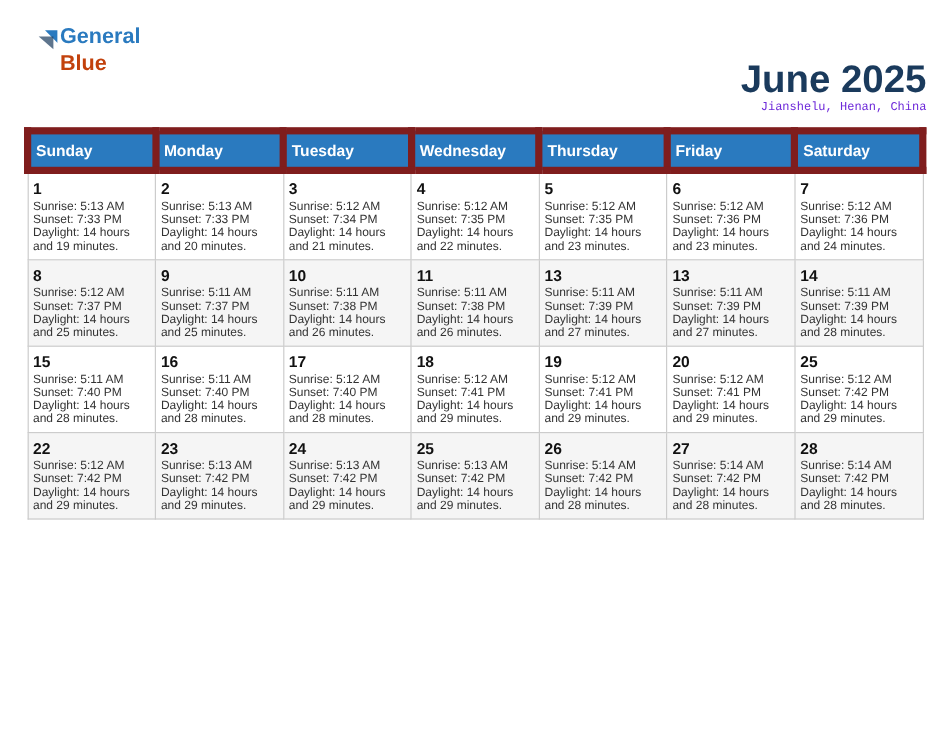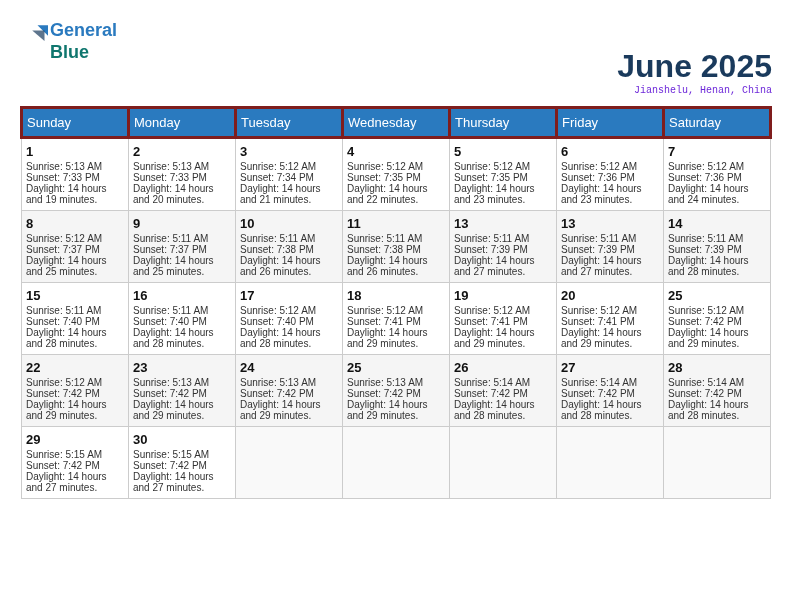--- a/index.html
+++ b/index.html
@@ -49,23 +49,23 @@
     }
     table {
       width: 100%;
       border-collapse: collapse;
     }
     th {
       background-color: #2a7abf;
       color: #fff;
       padding: 6px 4px;
       font-size: 13px;
-      font-weight: normal;
+      font-weight: bold;
       text-align: left;
-      border: 3px solid #7f1d1d;
+      border: 6px solid #7f1d1d;
     }
     td {
       vertical-align: top;
       padding: 5px 4px;
       font-size: 10px;
       color: #333;
       border: 1px solid #ccc;
       width: calc(100% / 7);
       background: #fff;
     }
@@ -88,21 +88,21 @@
 
 <div class="header">
   <div class="logo">
     <svg class="logo-icon" viewBox="0 0 32 32">
       <rect x="0" y="0" width="32" height="32" rx="2" fill="#fff"></rect>
       <polygon points="20,6 32,6 32,18" fill="#2a7abf"></polygon>
       <polygon points="14,12 28,12 28,24" fill="#1a3a5c" opacity="0.7"></polygon>
     </svg>
     <div class="logo-text">
       <div><span>General</span></div>
-      <div><span style="color:#0f766e;">Blue</span></div>
+      <div><span style="color:#c2410c;">Blue</span></div>
     </div>
   </div>
   <div class="title-block">
     <div class="month-title">June 2025</div>
     <div class="location">Jianshelu, Henan, China</div>
   </div>
 </div>
 
 <table>
   <thead>
@@ -146,23 +146,14 @@
       </tr>
       <tr>
         <td><span class="day-num">22</span>Sunrise: 5:12 AM<br>Sunset: 7:42 PM<br>Daylight: 14 hours and 29 minutes.</td>
         <td><span class="day-num">23</span>Sunrise: 5:13 AM<br>Sunset: 7:42 PM<br>Daylight: 14 hours and 29 minutes.</td>
         <td><span class="day-num">24</span>Sunrise: 5:13 AM<br>Sunset: 7:42 PM<br>Daylight: 14 hours and 29 minutes.</td>
         <td><span class="day-num">25</span>Sunrise: 5:13 AM<br>Sunset: 7:42 PM<br>Daylight: 14 hours and 29 minutes.</td>
         <td><span class="day-num">26</span>Sunrise: 5:14 AM<br>Sunset: 7:42 PM<br>Daylight: 14 hours and 28 minutes.</td>
         <td><span class="day-num">27</span>Sunrise: 5:14 AM<br>Sunset: 7:42 PM<br>Daylight: 14 hours and 28 minutes.</td>
         <td><span class="day-num">28</span>Sunrise: 5:14 AM<br>Sunset: 7:42 PM<br>Daylight: 14 hours and 28 minutes.</td>
       </tr>
-      <tr>
-        <td><span class="day-num">29</span>Sunrise: 5:15 AM<br>Sunset: 7:42 PM<br>Daylight: 14 hours and 27 minutes.</td>
-        <td><span class="day-num">30</span>Sunrise: 5:15 AM<br>Sunset: 7:42 PM<br>Daylight: 14 hours and 27 minutes.</td>
-        <td class="empty-cell"></td>
-        <td class="empty-cell"></td>
-        <td class="empty-cell"></td>
-        <td class="empty-cell"></td>
-        <td class="empty-cell"></td>
-      </tr>
     </tbody>
 </table>
 
 </body></html>

